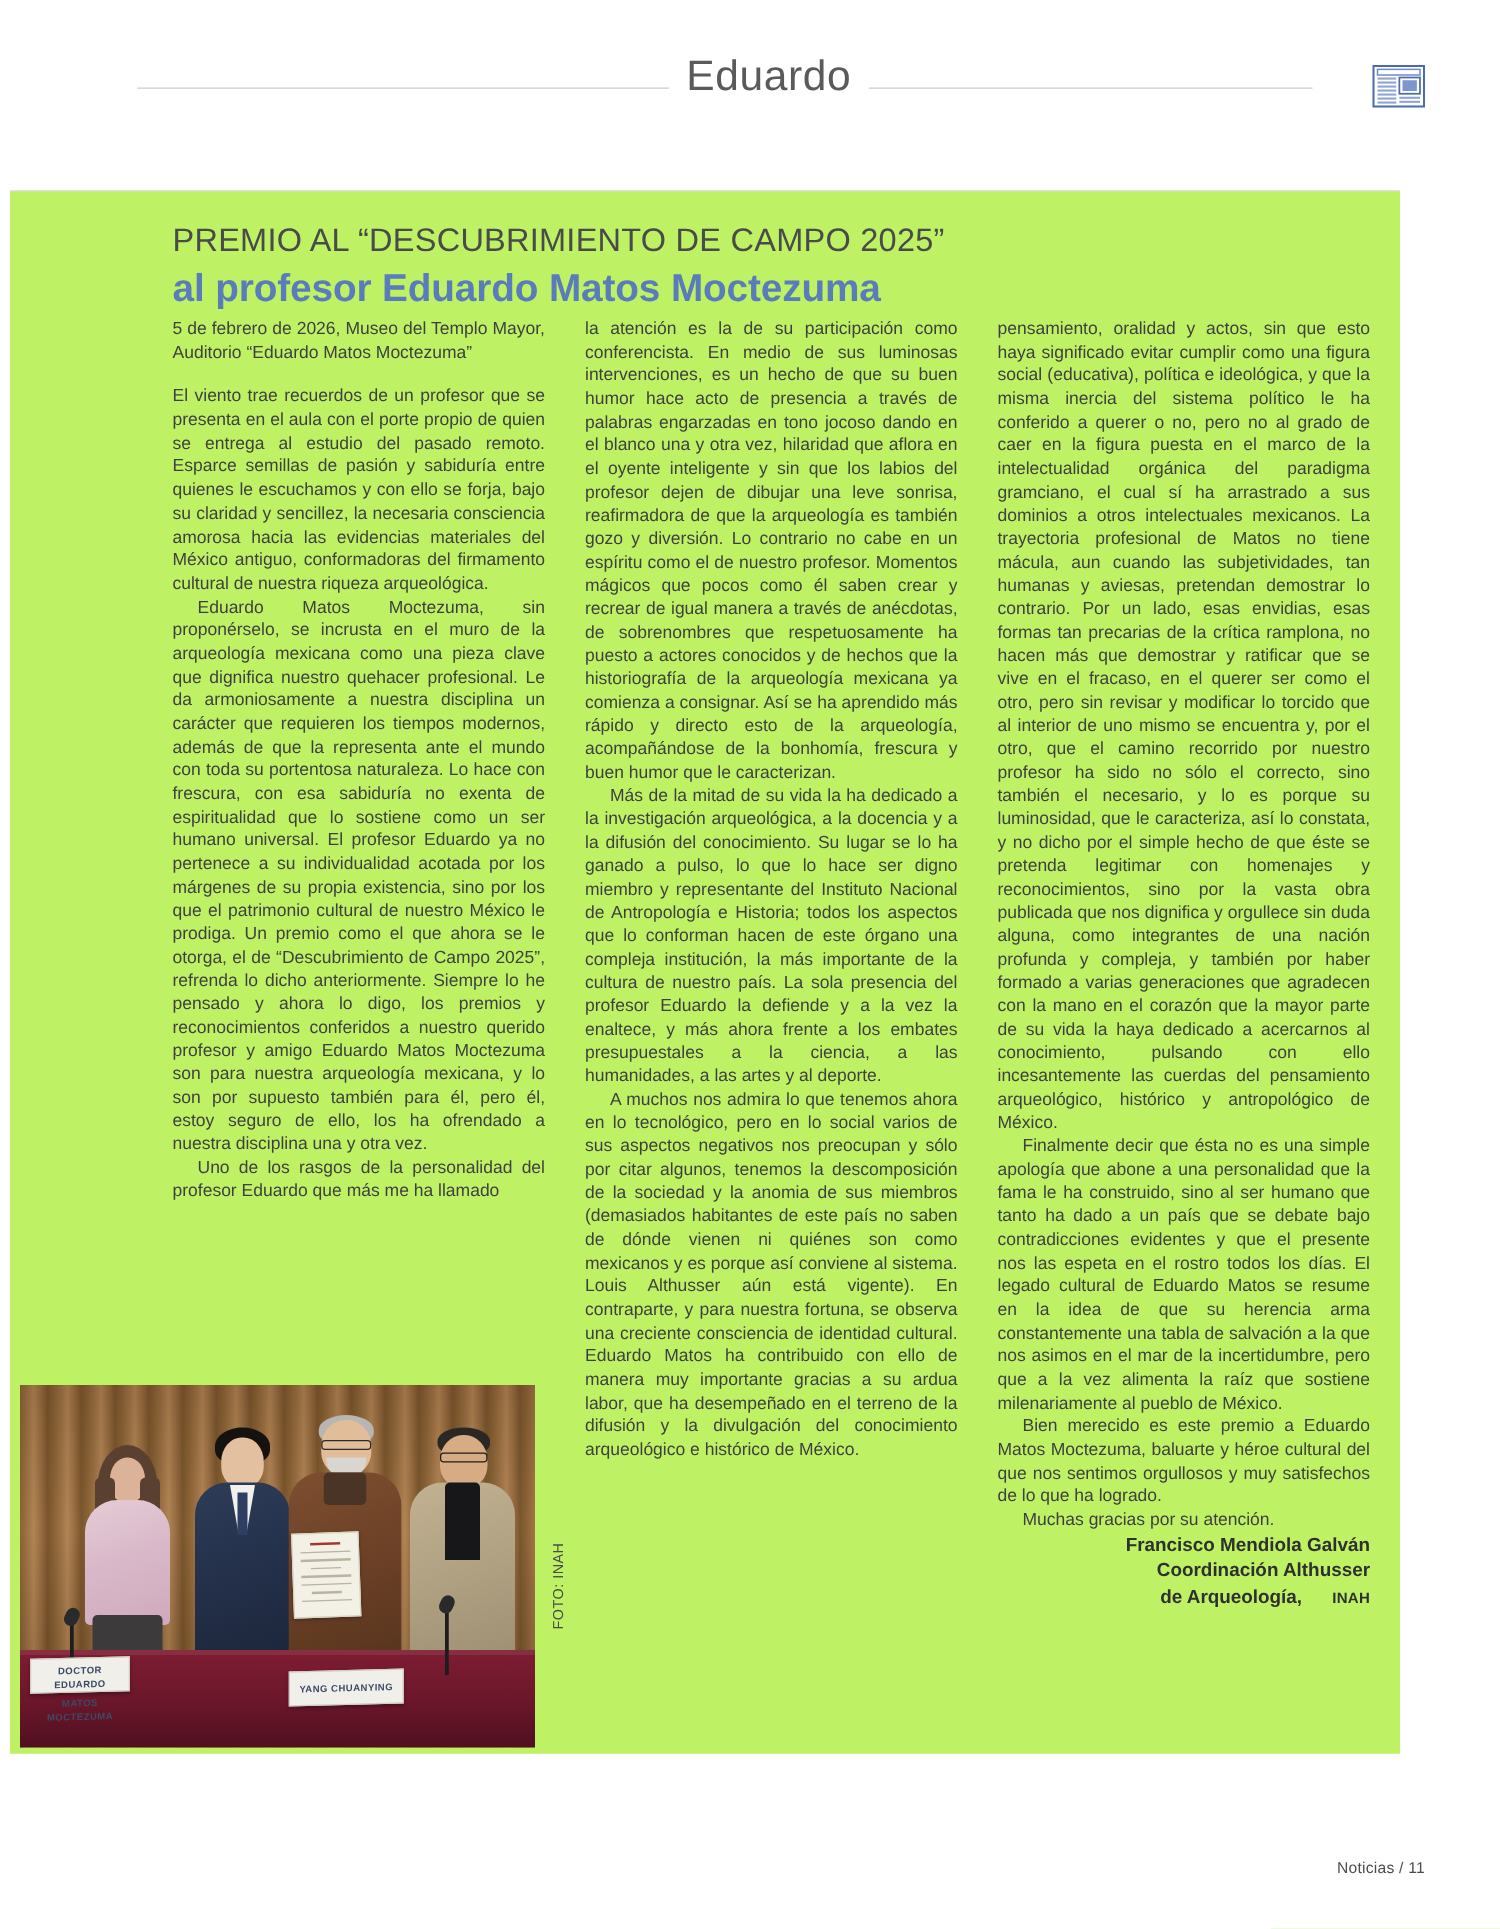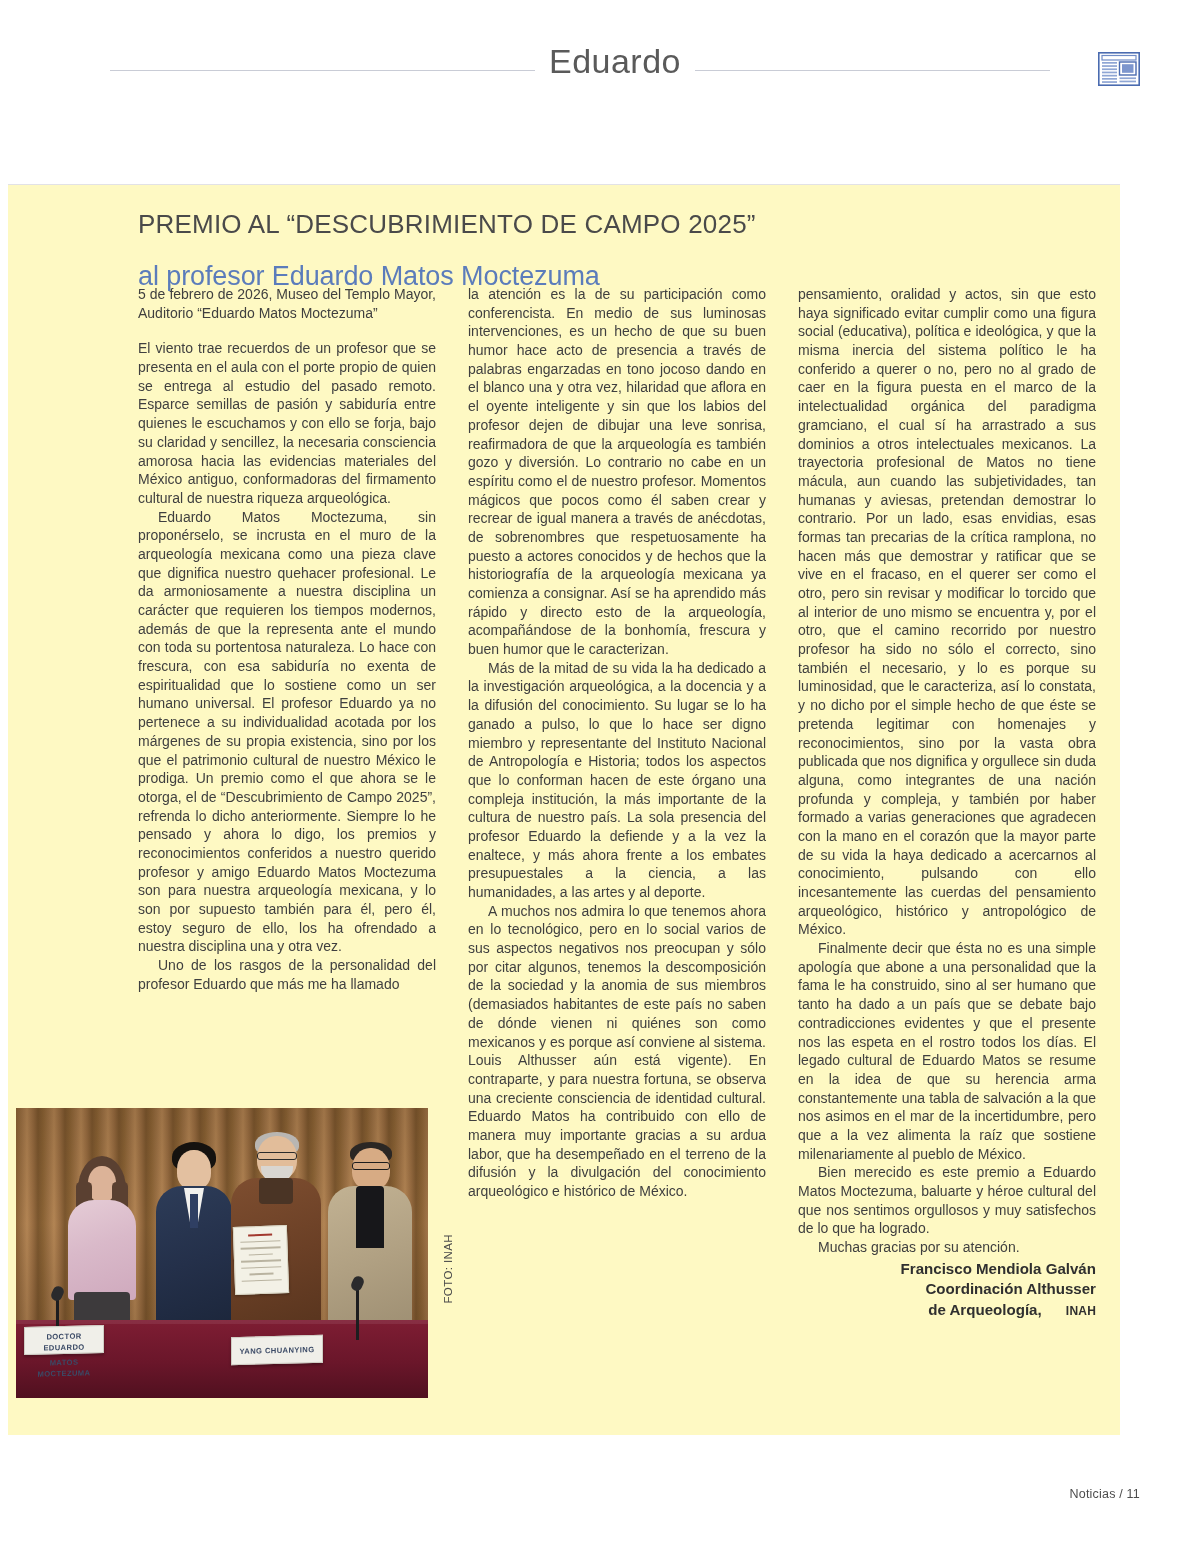--- a/index.html
+++ b/index.html
@@ -28,35 +28,35 @@
     color:#5a5a5a;line-height:1;
     font-family:"Liberation Sans", sans-serif;
   }
   .masthead-icon{
     position:absolute;top:52px;right:60px;
     width:42px;height:34px;
   }
 
   
   .panel{
-    position:absolute;left:8px;top:184px;width:1112px;height:1250px;
-    background:#fef9c3;
+    position:absolute;left:8px;top:152px;width:1112px;height:1250px;
+    background:#bef264;
     border-top:1px solid #e2e2e6;
   }
 
   
   .headline-wrap{position:absolute;left:130px;top:25px;width:960px;}
   .headline-1{
     font-size:26px;font-weight:300;color:#4a4a4a;
     letter-spacing:0.2px;line-height:1.15;
     white-space:nowrap;
   }
   .headline-2{
-    font-size:27px;font-weight:normal;color:#5b7cbb;
-    letter-spacing:-0.1px;line-height:1.25;margin-top:20px;
+    font-size:31px;font-weight:bold;color:#5b7cbb;
+    letter-spacing:-0.1px;line-height:1.25;margin-top:4px;
     white-space:nowrap;
   }
 
   
   .cols{
     position:absolute;left:130px;top:100px;width:960px;
     display:flex;gap:32px;
   }
   .col{width:298px;}
   .col p{

